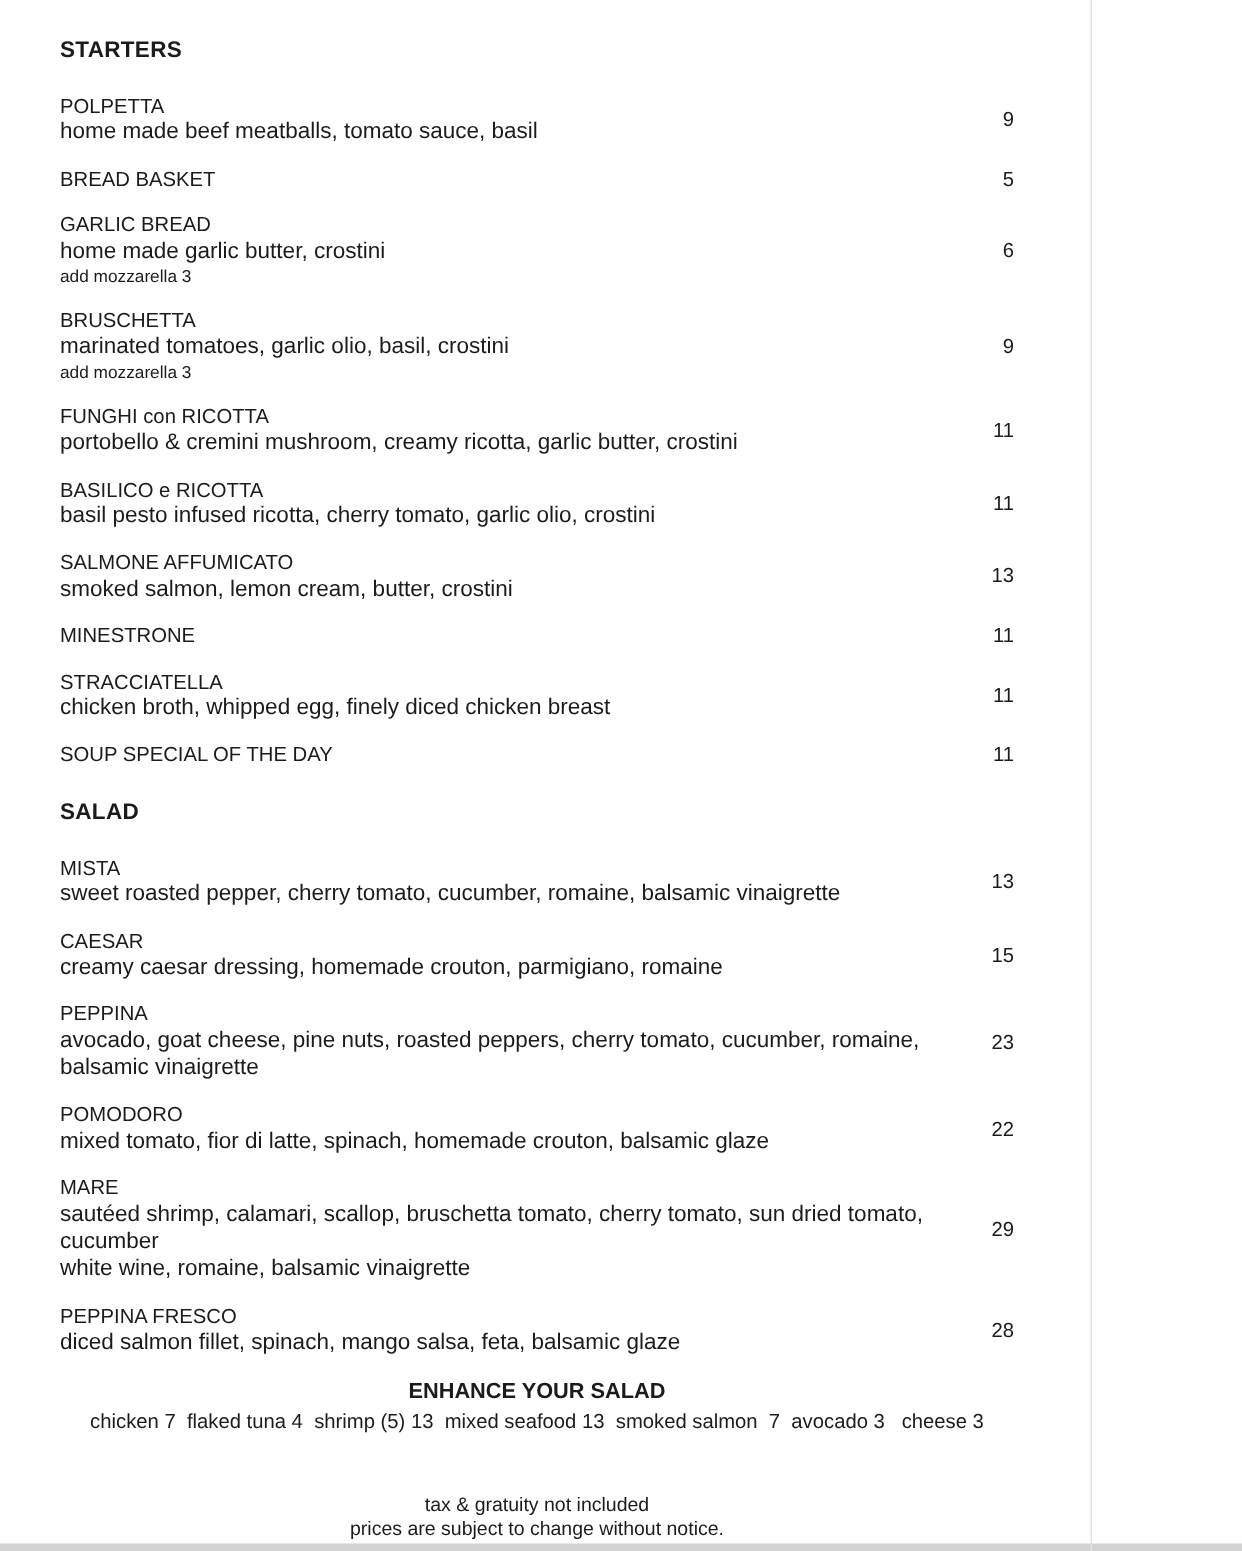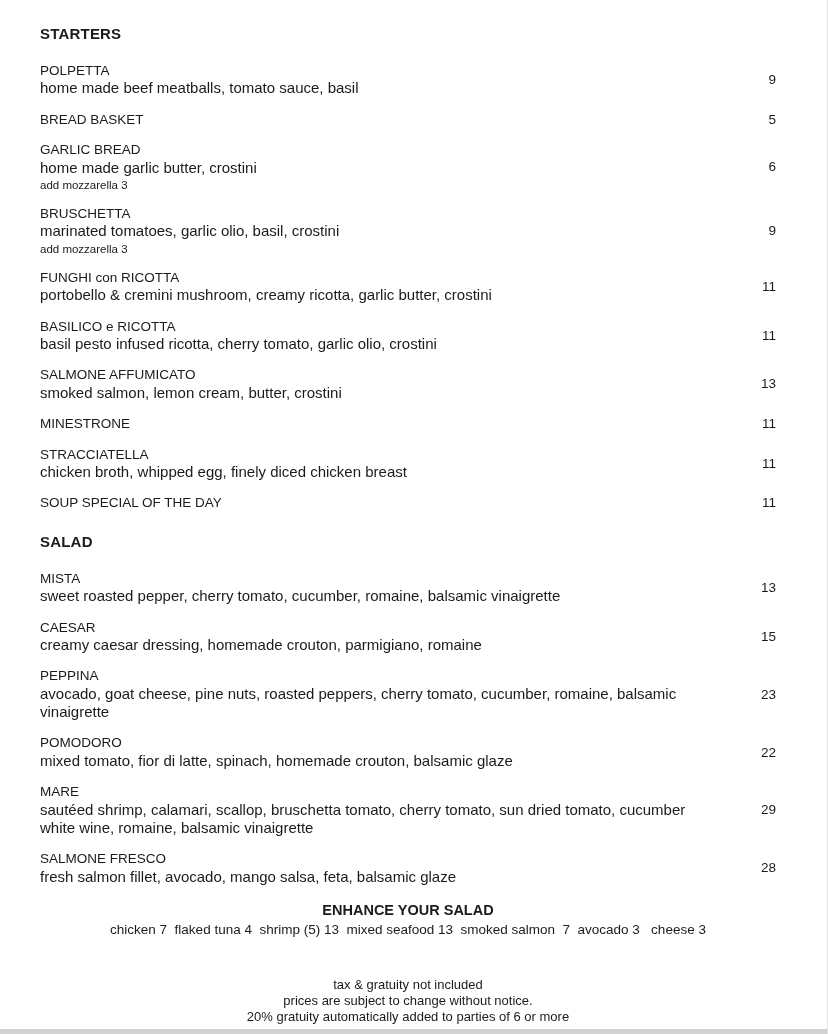--- a/index.html
+++ b/index.html
@@ -10,21 +10,21 @@
   body {
     width: 828px;
     height: 1034px;
     position: relative;
     font-family: "Liberation Sans", sans-serif;
     color: #1b1b1b;
     overflow: hidden;
   }
   .page {
     box-sizing: border-box;
-    width: 828px;
+    width: 728px;
     height: 1034px;
     padding: 25px 52px 0 40px;
     position: relative;
   }
   .section-title {
     font-size: 15px;
     font-weight: bold;
     margin: 0 0 21px 0;
     letter-spacing: 0.2px;
   }
@@ -207,22 +207,22 @@
         <div class="menu-item">
           <div class="item-main">
             <div class="item-name">MARE</div>
             <div class="item-desc">sautéed shrimp, calamari, scallop, bruschetta tomato, cherry tomato, sun dried tomato, cucumber
 white wine, romaine, balsamic vinaigrette</div>
           </div>
           <div class="item-price">29</div>
         </div>
         <div class="menu-item">
           <div class="item-main">
-            <div class="item-name">SALMONE FRESCO</div>
-            <div class="item-desc">fresh salmon fillet, avocado, mango salsa, feta, balsamic glaze</div>
+            <div class="item-name">PEPPINA FRESCO</div>
+            <div class="item-desc">diced salmon fillet, spinach, mango salsa, feta, balsamic glaze</div>
           </div>
           <div class="item-price">28</div>
         </div>
       </section>
     </div>
 
   <div class="enhance">
     <div class="enhance-title">ENHANCE YOUR SALAD</div>
     <div class="enhance-options">chicken 7  flaked tuna 4  shrimp (5) 13  mixed seafood 13  smoked salmon  7  avocado 3   cheese 3</div>
   </div>

